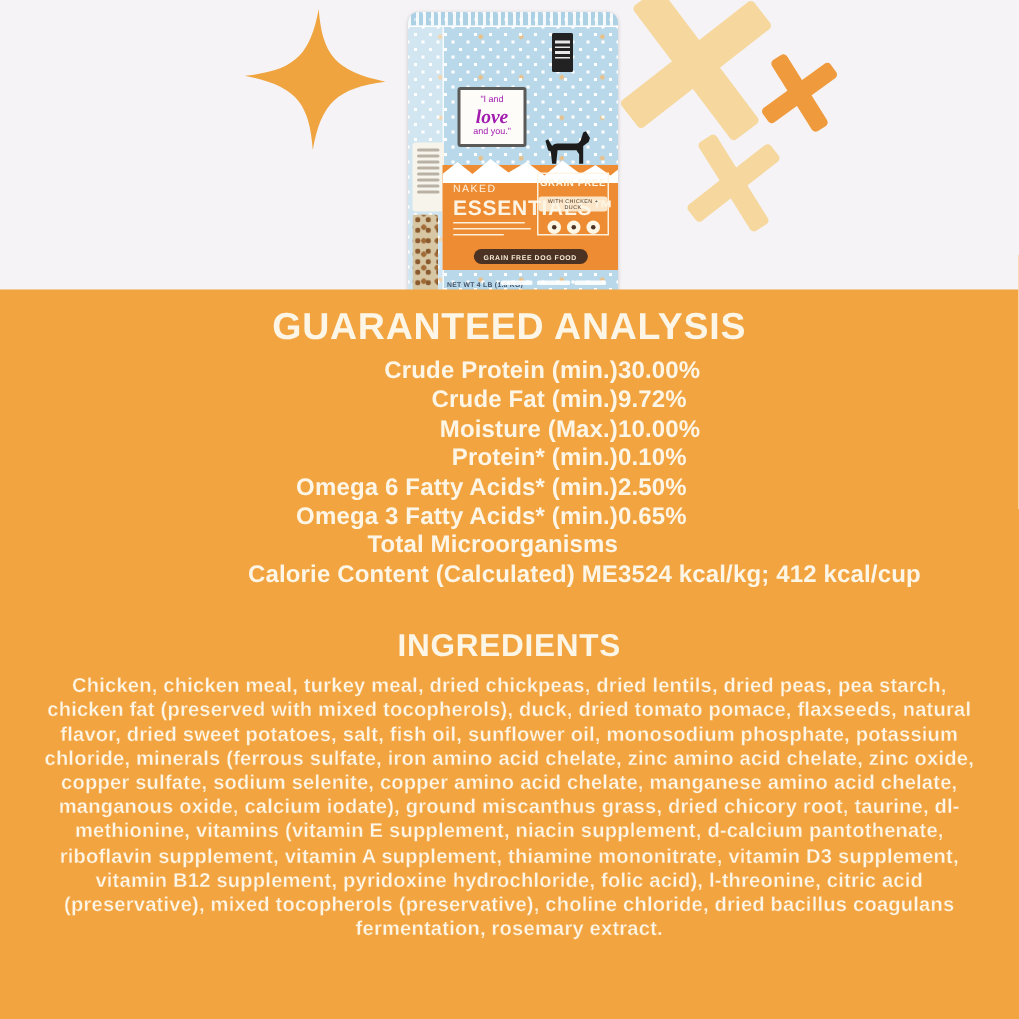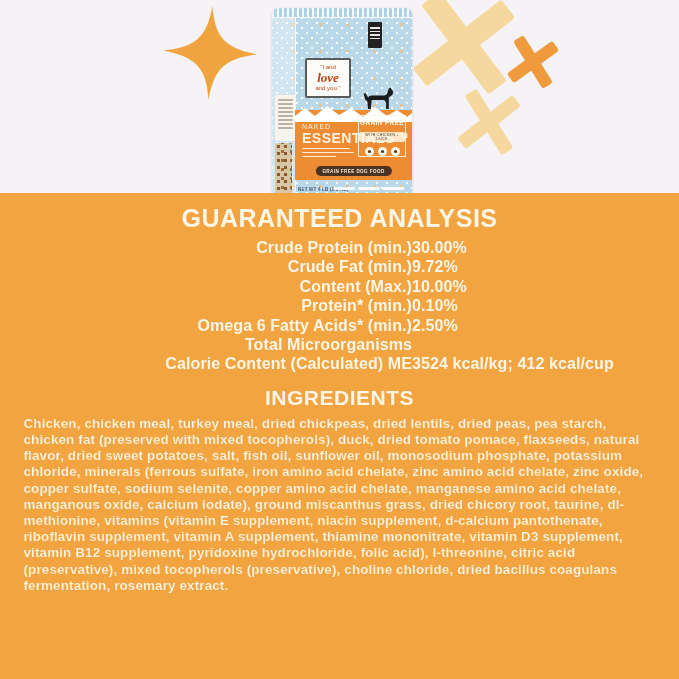--- a/index.html
+++ b/index.html
@@ -37,21 +37,21 @@
        background:repeating-linear-gradient(90deg,rgba(255,255,255,.85) 0 2px,rgba(160,200,222,.5) 2px 5px);
        border-bottom:1px solid #ffffff;}
   .gusset{position:absolute;left:0;top:9px;bottom:0;width:23px;background:rgba(255,255,255,.35);
        border-right:1px solid rgba(255,255,255,.8);}
   .gusset .panel{position:absolute;left:3px;top:78px;width:17px;height:42px;background:#f7f4ec;border-radius:2px;padding:2px 2px;}
   .gusset .panel i{display:block;height:2px;background:#b9b2a4;margin:2px 1px;border-radius:1px;}
   .gusset .kibble{position:absolute;left:3px;top:126px;width:17px;height:58px;border-radius:2px;background:#d8c7a5;
        background-image:radial-gradient(#8a5a2e 1.6px, transparent 2px),radial-gradient(#a06b37 1.6px, transparent 2px);
        background-size:7px 7px,9px 9px;background-position:0 0,3px 4px;}
   .logo-box{position:absolute;left:33px;top:50px;width:46px;height:40px;background:#fdfcf8;border:2px solid #5a5a58;
-       border-radius:2px;text-align:center;color:#c2410c;line-height:1;padding-top:4px;box-sizing:border-box;}
+       border-radius:2px;text-align:center;color:#a21caf;line-height:1;padding-top:4px;box-sizing:border-box;}
   .logo-box .l1{font-size:6px;}
   .logo-box .l2{font-family:"Liberation Serif",serif;font-style:italic;font-size:13px;font-weight:bold;margin:1px 0;}
   .logo-box .l3{font-size:6px;}
   .tag{position:absolute;left:96px;top:14px;width:14px;height:26px;background:#222222;border-radius:1px;padding:3px 2px;box-sizing:border-box;}
   .tag i{display:block;height:1.5px;background:#e8e8e8;margin:2px 0;}
   .dog{position:absolute;left:88px;top:76px;width:36px;height:34px;}
   .bag-panel{position:absolute;left:23px;top:102px;width:117px;height:70px;background:#ed8c33;}
   .bag-panel svg.mtn{position:absolute;left:0;top:-8px;width:117px;height:20px;}
   .np{position:absolute;left:7px;top:13px;color:#fdf3e2;line-height:1;}
   .np .naked{font-size:7px;letter-spacing:1px;}
@@ -70,22 +70,22 @@
   .netwt{position:absolute;left:26px;top:179px;font-size:4.5px;color:#45546a;letter-spacing:.2px;font-weight:bold;}
   .bag-bottom-bars{position:absolute;left:62px;top:179px;width:70px;display:flex;gap:3px;}
   .bag-bottom-bars i{height:3px;background:rgba(255,255,255,.9);flex:1;border-radius:1px;}
 
   
   .orange{position:absolute;left:0;top:193px;width:679px;height:486px;background:#f2a440;color:#fdf6e7;}
   .ga-title{margin-top:11px;text-align:center;font-size:25px;font-weight:bold;letter-spacing:.5px;}
   .ga-table{margin-top:5px;padding-left:127px;}
   .ga-row{display:flex;font-size:16px;font-weight:bold;line-height:19.4px;letter-spacing:.1px;text-align:right;}
   .ga-row .lbl{width:285px;}
-  .ing-title{margin-top:12px;text-align:center;font-size:21px;font-weight:bold;letter-spacing:.5px;}
-  .ing-text{margin:6px auto 0;width:632px;text-align:left;font-size:13.4px;line-height:16.2px;letter-spacing:.15px;font-weight:bold;
+  .ing-title{margin-top:26px;text-align:center;font-size:21px;font-weight:bold;letter-spacing:.5px;}
+  .ing-text{margin:6px auto 0;width:632px;text-align:center;font-size:13.4px;line-height:16.2px;letter-spacing:.15px;font-weight:bold;
             -webkit-text-stroke:.2px #f2a440;}
 </style>
 </head>
 <body>
 
 <div class="canvas">
 
   <svg class="sparkle" viewBox="0 0 94 94">
     <path d="M47,0 C51,30 60,41 94,46 C62,52 52,62 48,94 C44,62 34,52 0,47 C33,42 43,31 47,0 Z" fill="#efa43f"></path>
   </svg>
@@ -176,32 +176,36 @@
     <div class="ga-table">
       <div class="ga-row">
         <span class="lbl">Crude Protein (min.)</span>
         <span class="val">30.00%</span>
       </div>
       <div class="ga-row">
         <span class="lbl">Crude Fat (min.)</span>
         <span class="val">9.72%</span>
       </div>
       <div class="ga-row">
-        <span class="lbl">Content (Max.)</span>
+        <span class="lbl">Moisture (Max.)</span>
         <span class="val">10.00%</span>
       </div>
       <div class="ga-row">
         <span class="lbl">Protein* (min.)</span>
         <span class="val">0.10%</span>
       </div>
       <div class="ga-row">
         <span class="lbl">Omega 6 Fatty Acids* (min.)</span>
         <span class="val">2.50%</span>
       </div>
       <div class="ga-row">
+        <span class="lbl">Omega 3 Fatty Acids* (min.)</span>
+        <span class="val">0.65%</span>
+      </div>
+      <div class="ga-row">
         <span class="lbl">Total Microorganisms</span>
       </div>
       <div class="ga-row">
         <span class="lbl">Calorie Content (Calculated) ME</span>
         <span class="val">3524 kcal/kg; 412 kcal/cup</span>
       </div>
     </div>
 
     <div class="ing-title">INGREDIENTS</div>
     <div class="ing-text">Chicken, chicken meal, turkey meal, dried chickpeas, dried lentils, dried peas, pea starch, chicken fat (preserved with mixed tocopherols), duck, dried tomato pomace, flaxseeds, natural flavor, dried sweet potatoes, salt, fish oil, sunflower oil, monosodium phosphate, potassium chloride, minerals (ferrous sulfate, iron amino acid chelate, zinc amino acid chelate, zinc oxide, copper sulfate, sodium selenite, copper amino acid chelate, manganese amino acid chelate, manganous oxide, calcium iodate), ground miscanthus grass, dried chicory root, taurine, dl-methionine, vitamins (vitamin E supplement, niacin supplement, d-calcium pantothenate, riboflavin supplement, vitamin A supplement, thiamine mononitrate, vitamin D3 supplement, vitamin B12 supplement, pyridoxine hydrochloride, folic acid), l-threonine, citric acid (preservative), mixed tocopherols (preservative), choline chloride, dried bacillus coagulans fermentation, rosemary extract.</div>

